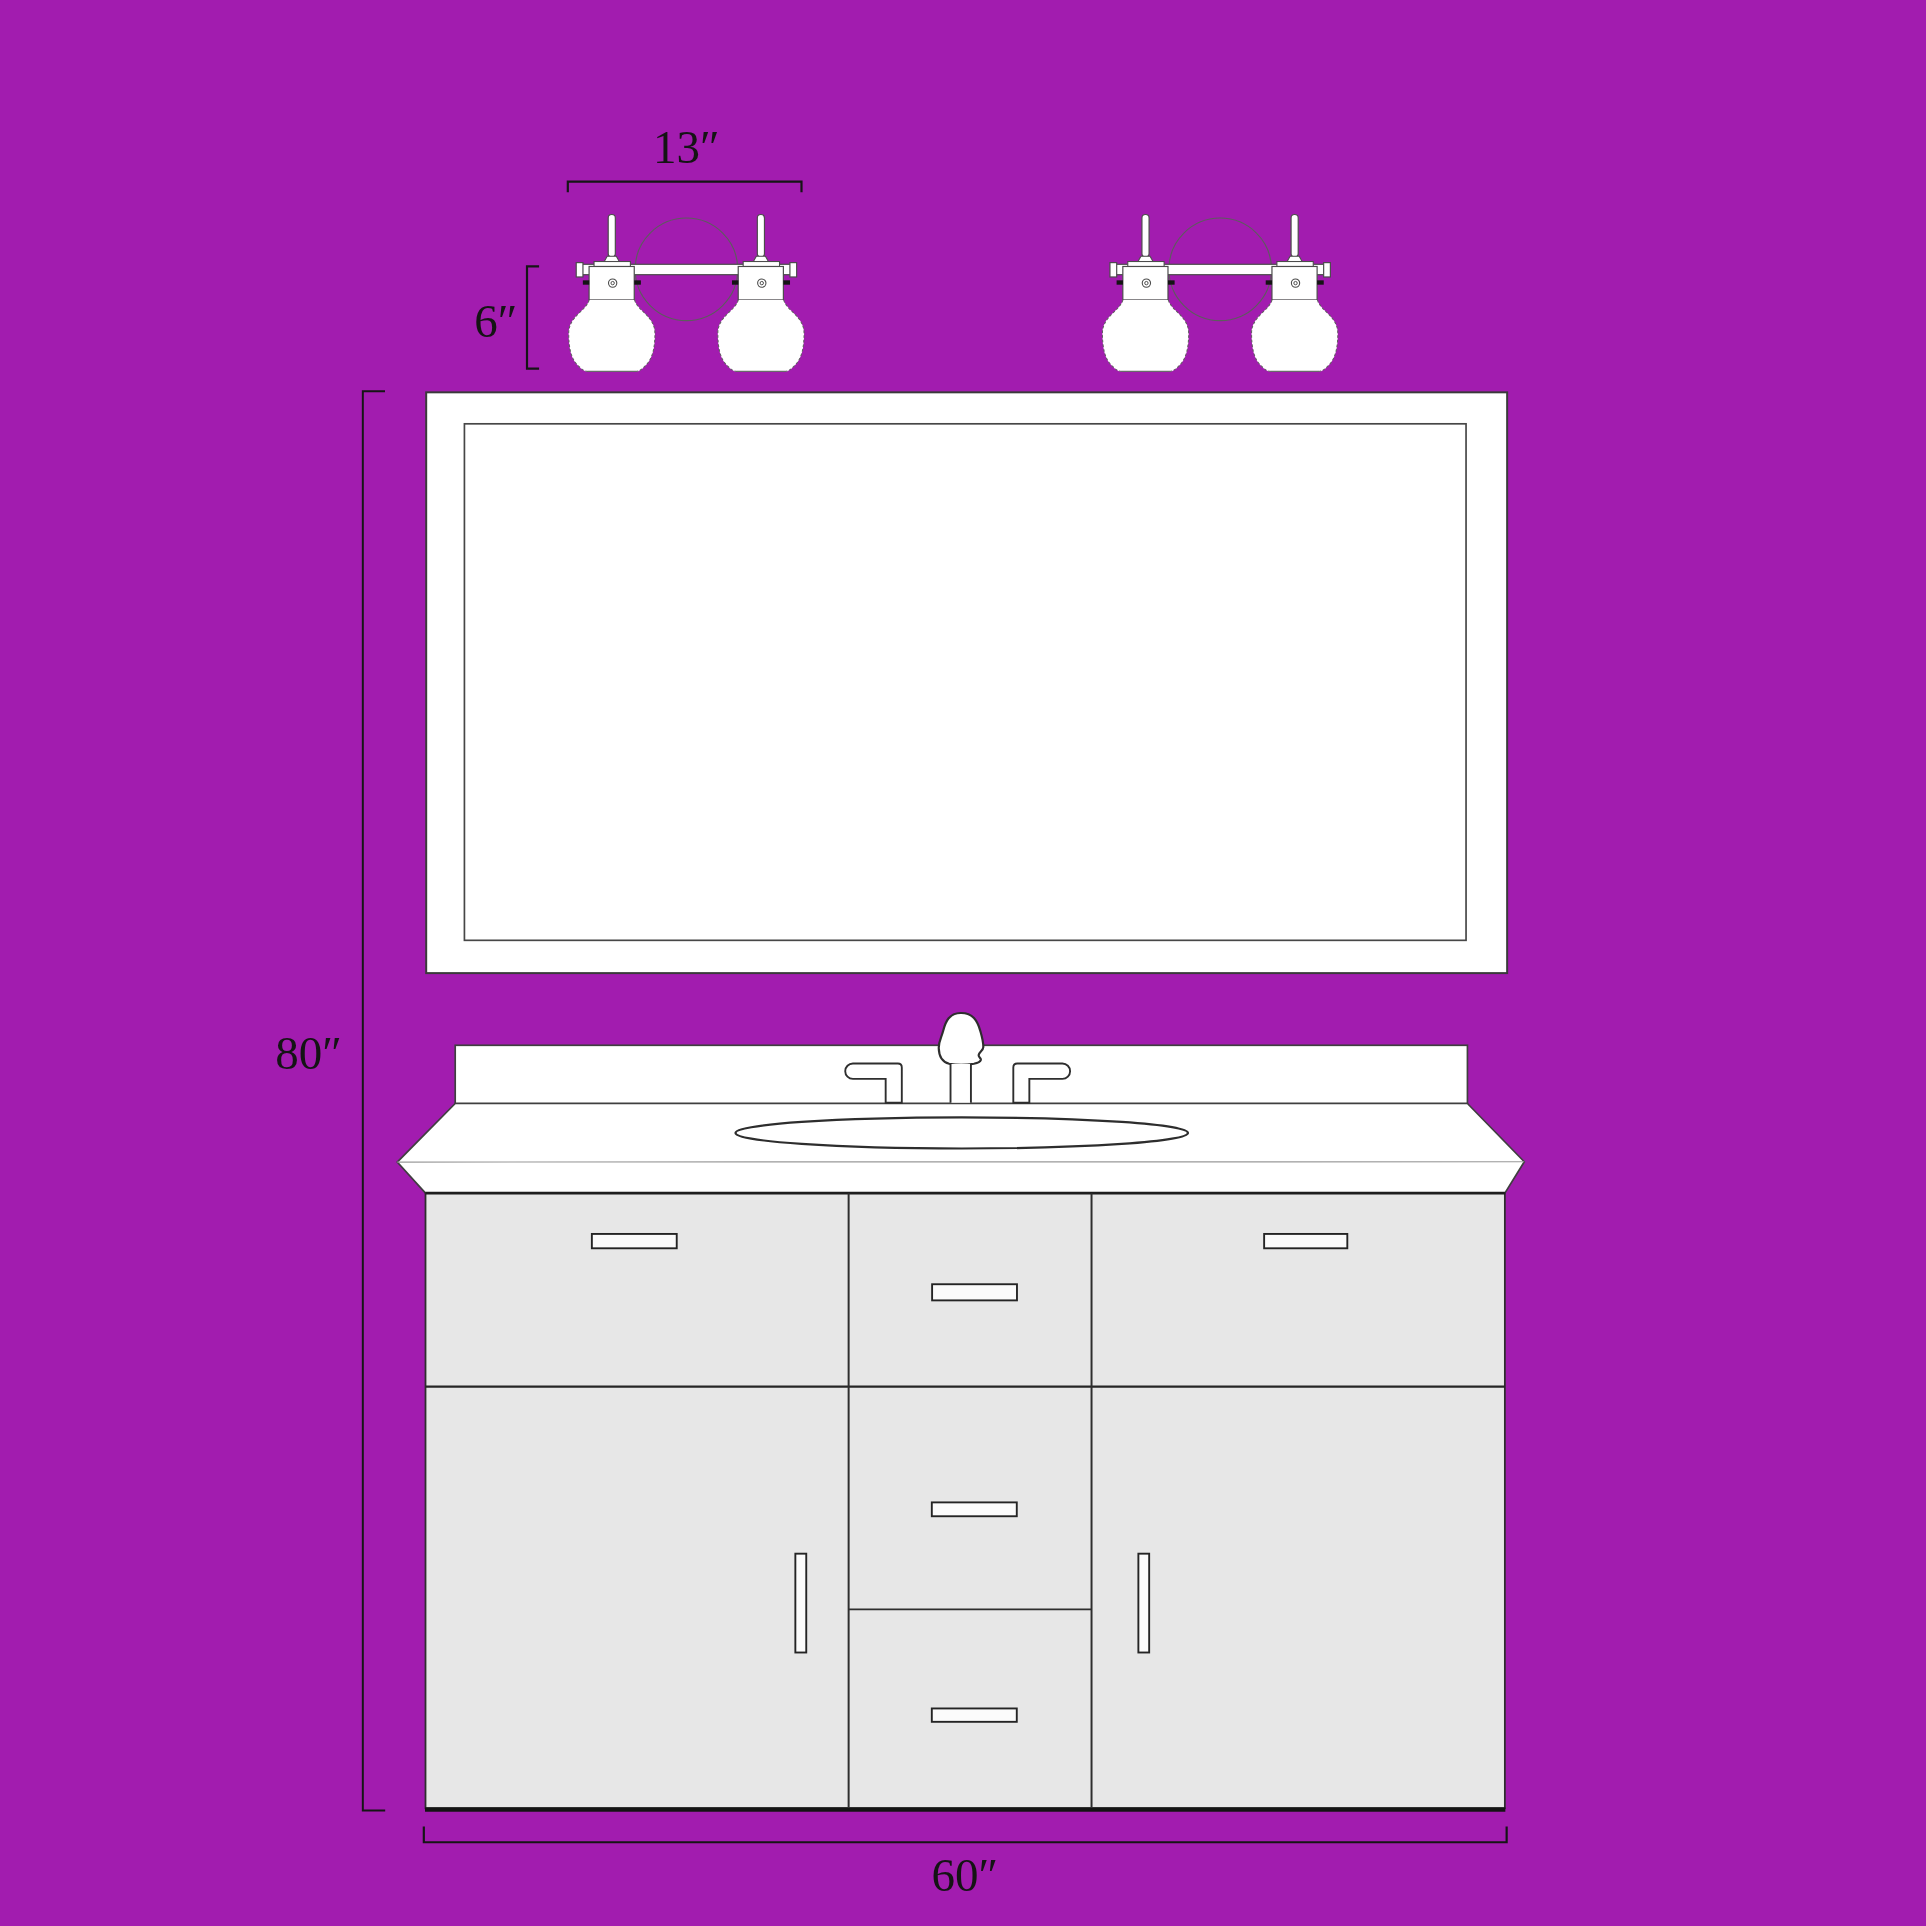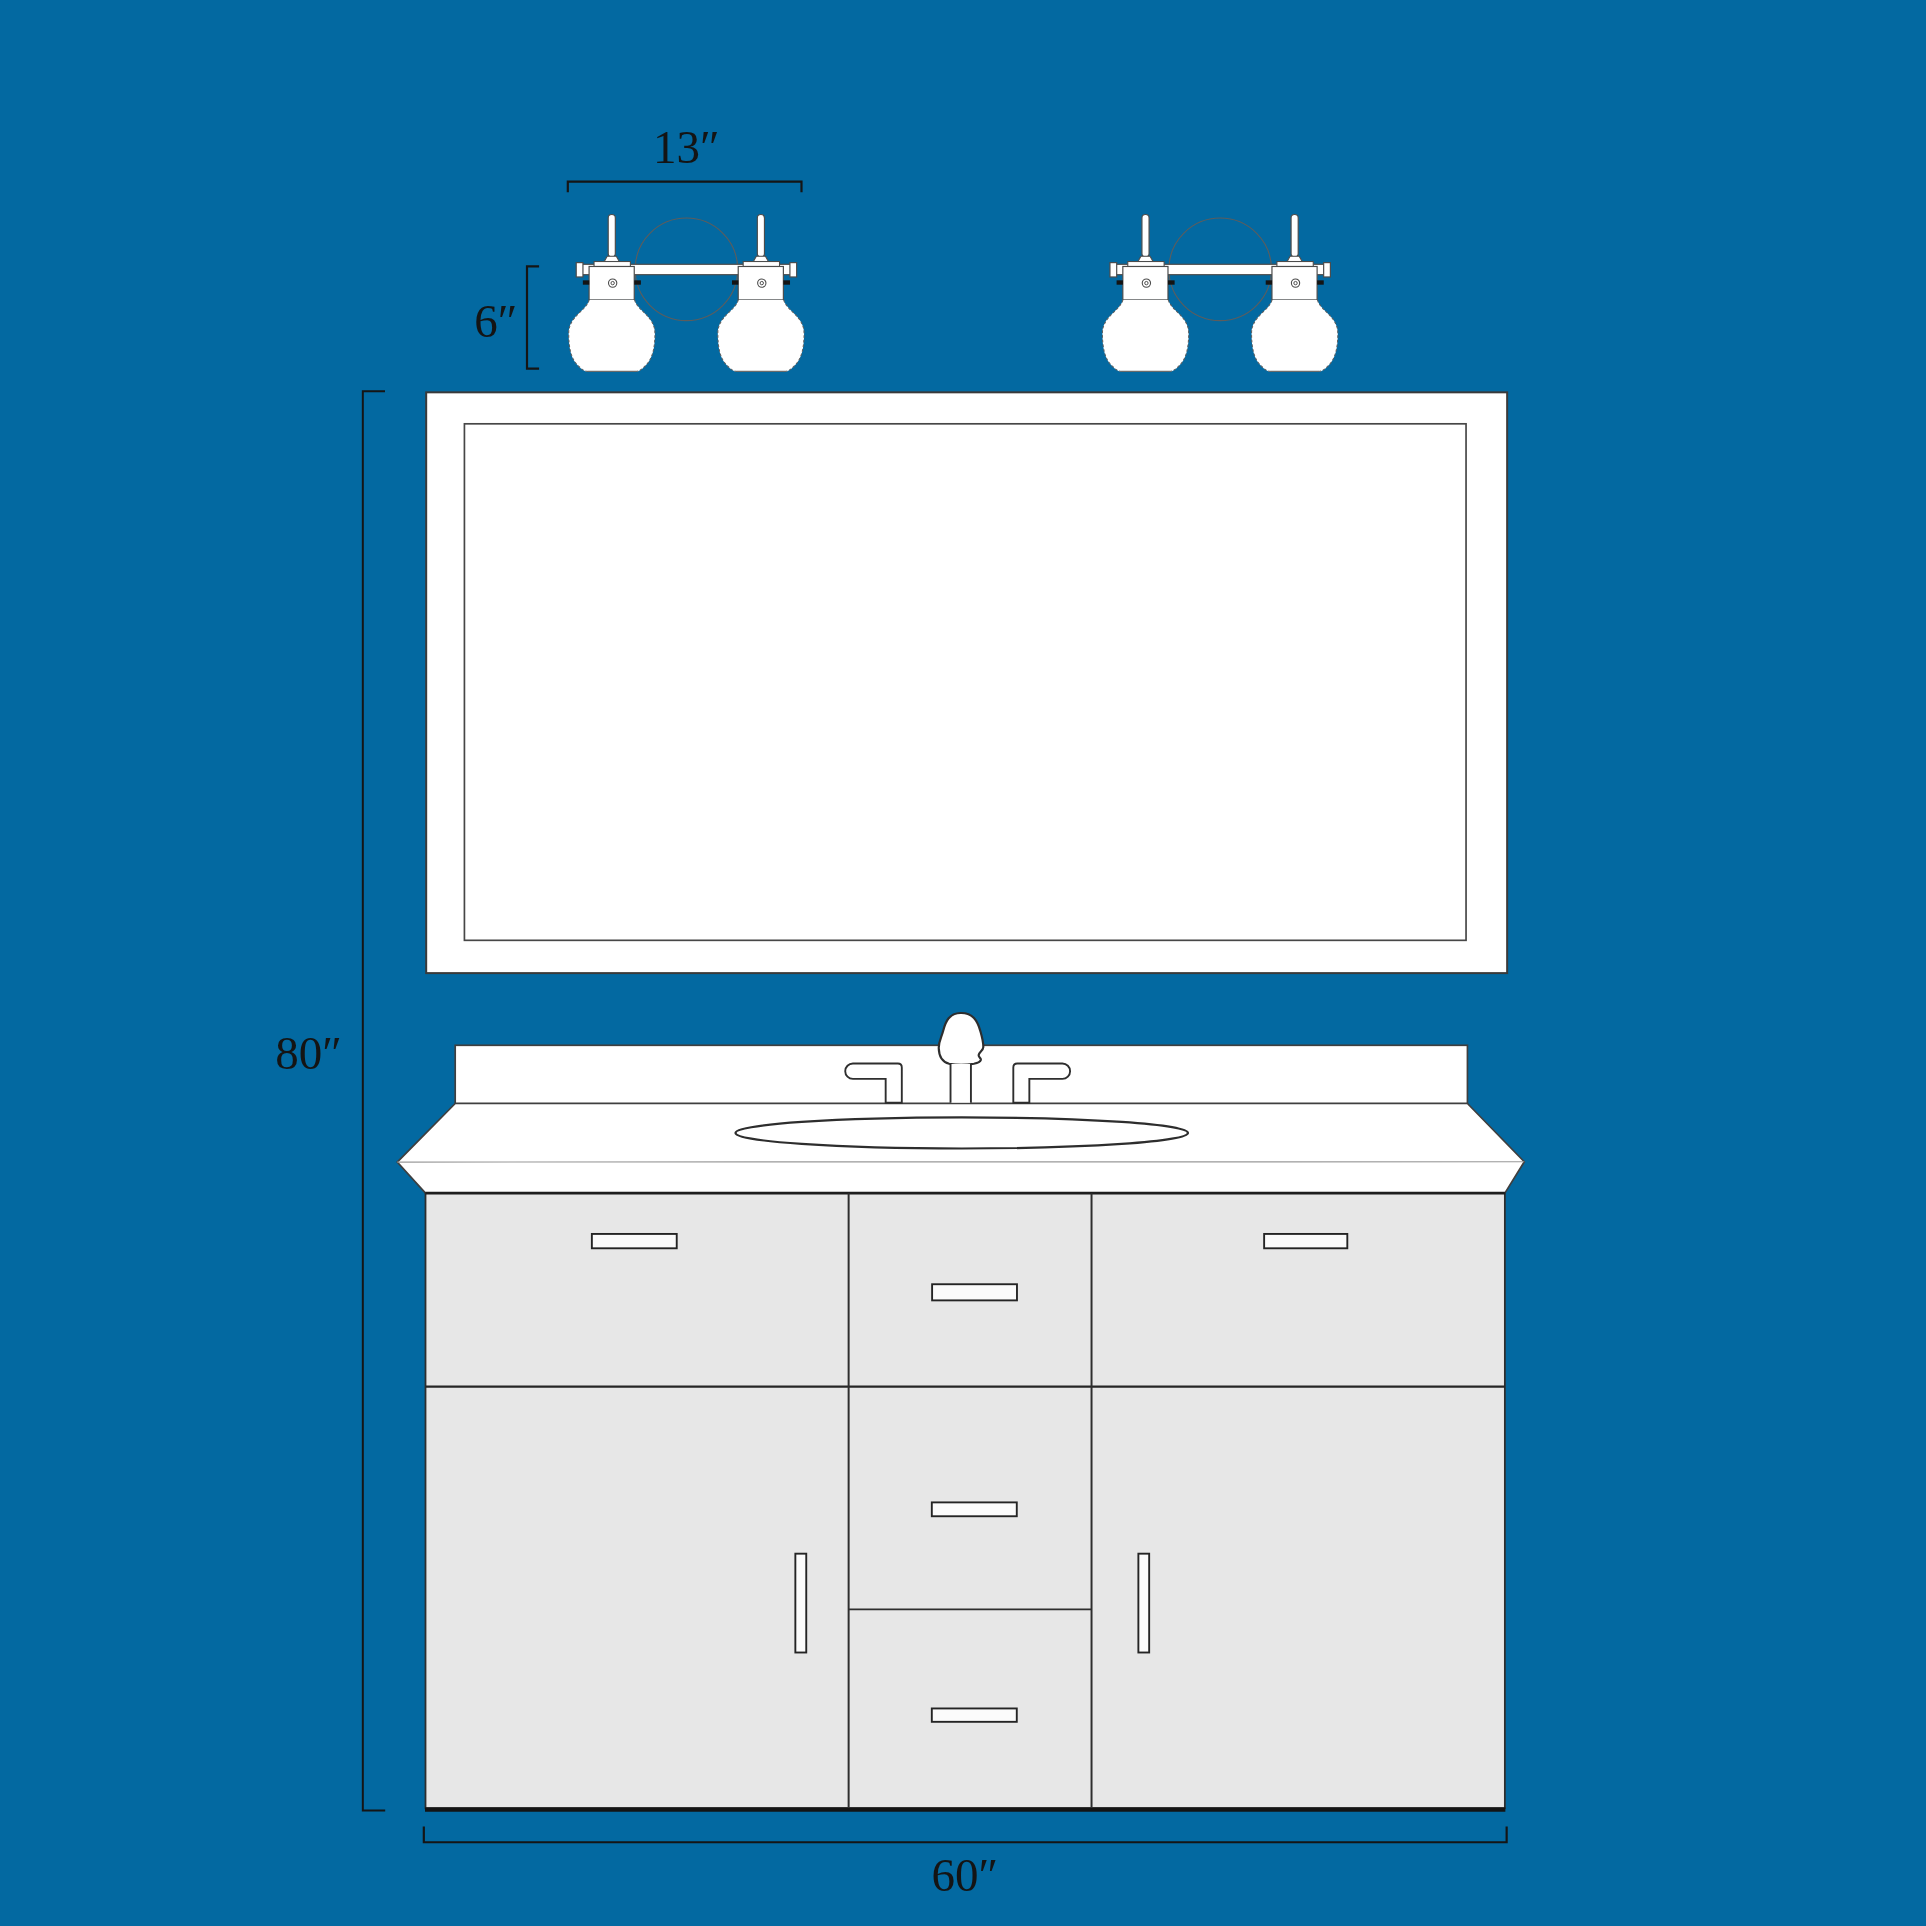--- a/index.html
+++ b/index.html
@@ -1,16 +1,16 @@
 <!DOCTYPE html>
 <html><head>
 <meta charset="utf-8">
 <style>
   html,body{margin:0;padding:0;background:#ffffff;}
-  .page{position:relative;width:1927px;height:1927px;background:#0369a1;overflow:hidden;}
+  .page{position:relative;width:1927px;height:1927px;background:#a21caf;overflow:hidden;}
   text{font-family:"Liberation Serif", serif;fill:#141414;}
 </style>
 </head>
 <body>
 <div class="page">
 <svg width="1927" height="1927" viewBox="0 0 1946 1946">
 <defs>
 <g id="lamp">
 
   <rect x="-3.6" y="216.6" width="7.2" height="43" rx="3.5" fill="#ffffff" stroke="#4c4c4c" stroke-width="1.2"></rect>

